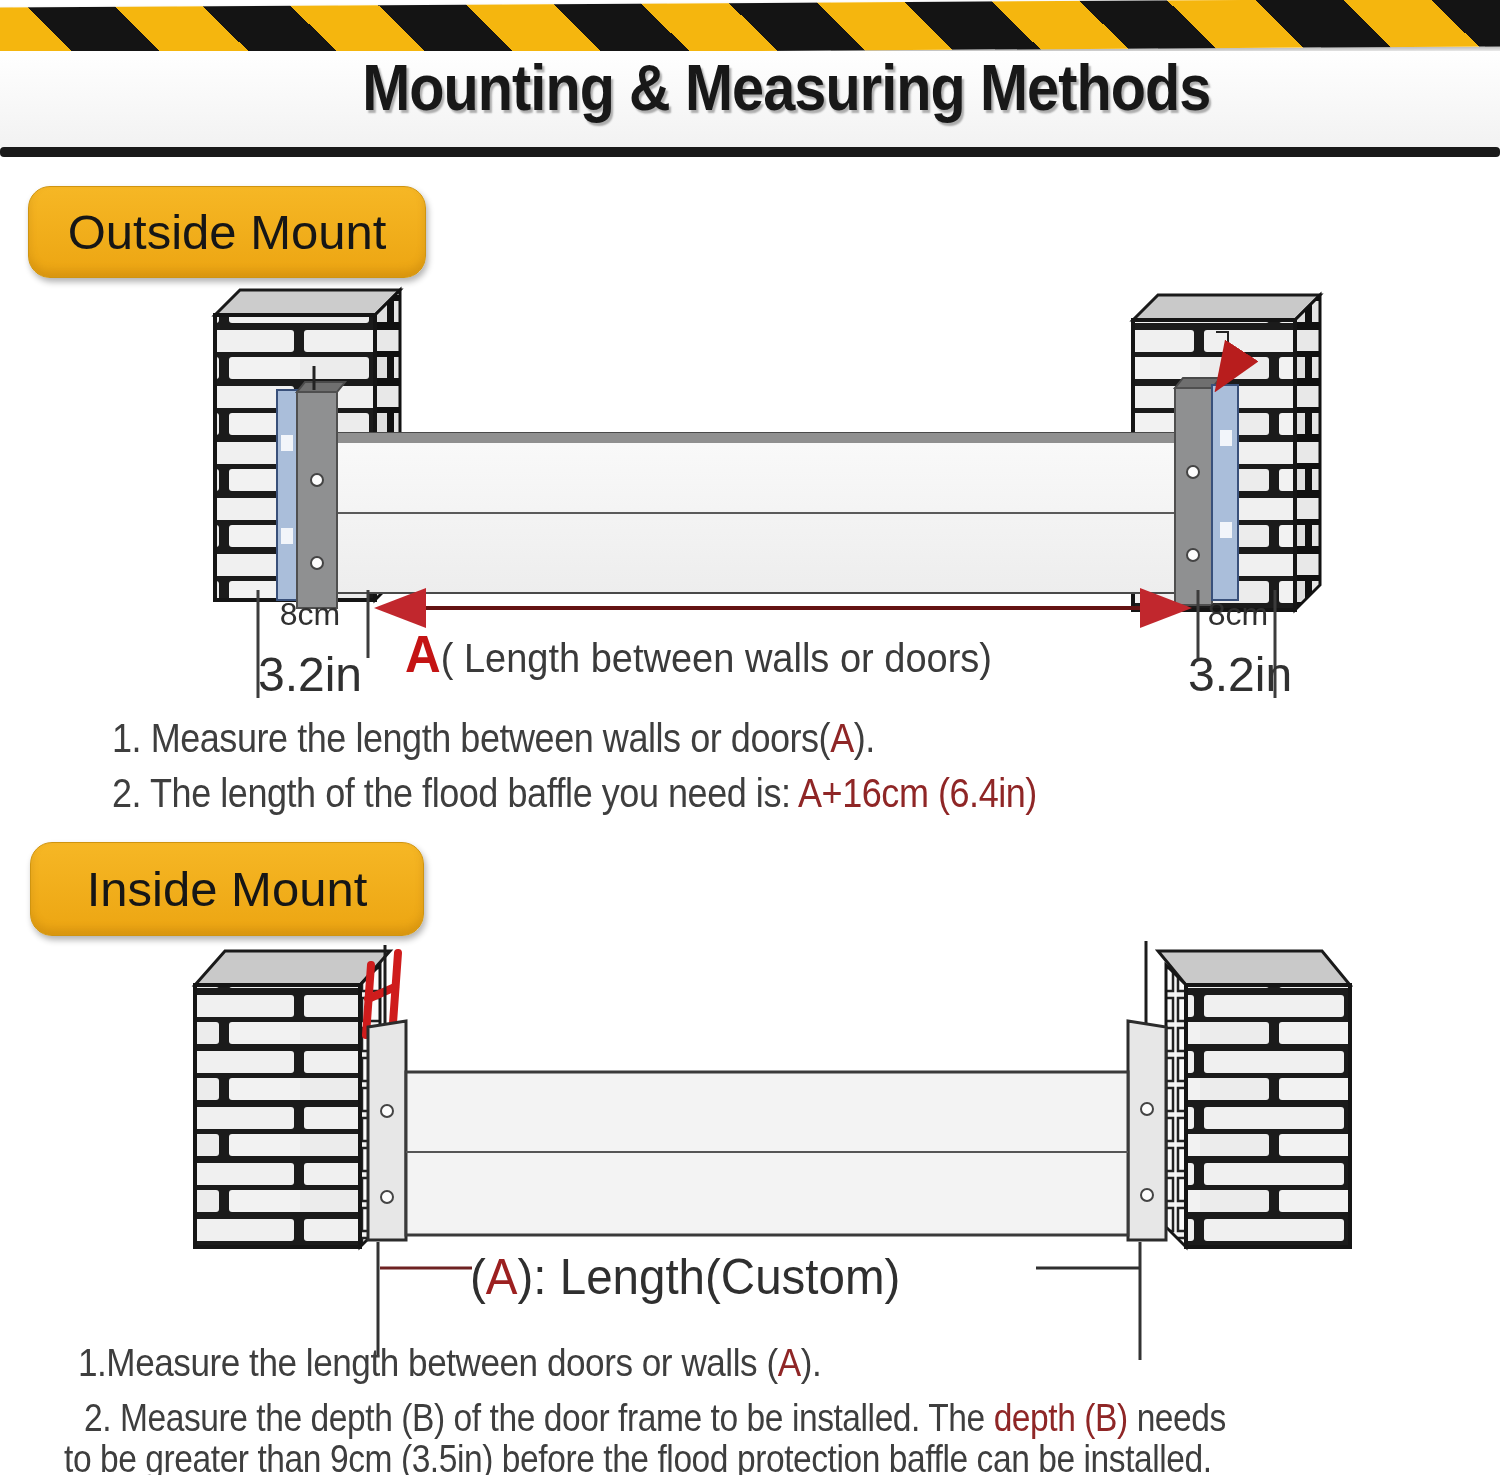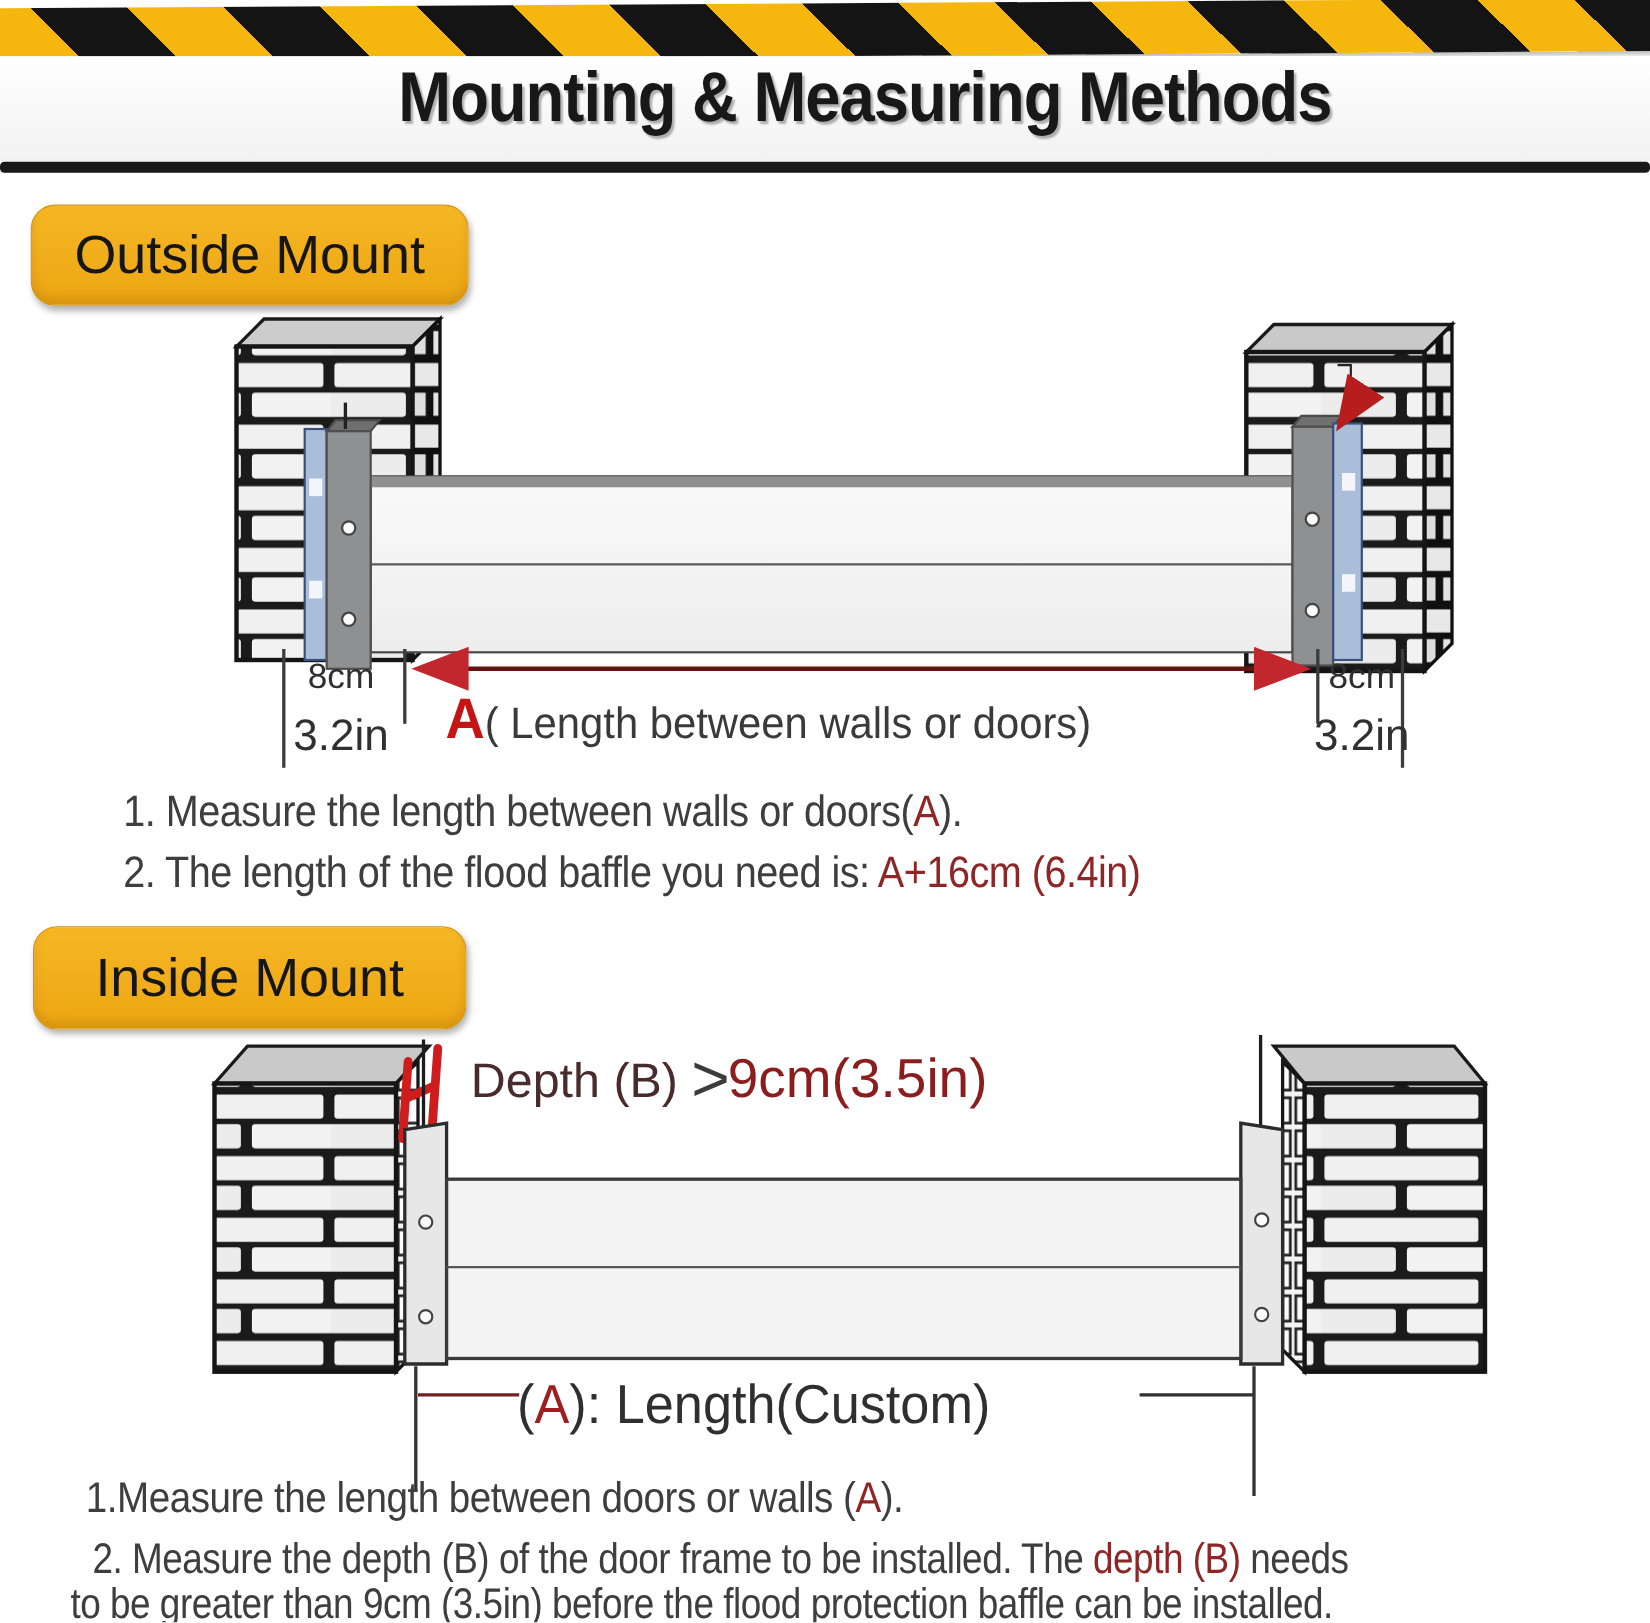--- a/index.html
+++ b/index.html
@@ -22,21 +22,21 @@
   .badge.outside{left:28px;top:186px;width:396px;height:90px;}
   .badge.inside{left:30px;top:842px;width:392px;height:92px;}
   
   .diag{position:absolute;left:0;width:1500px;}
   #outside-diagram{top:270px;height:430px;}
   #inside-diagram{top:935px;height:430px;}
   
   .lbl{position:absolute;white-space:nowrap;color:#303030;}
   .c{text-align:center;}
   .dim-cm{font-size:32px;}
-  .dim-in{font-size:40px;}
+  .dim-in{font-size:48px;}
   .a-row{left:405px;top:624px;font-size:40px;color:#3a3a3a;transform:scaleX(.95);transform-origin:left top;}
   .a-red{color:#c41414;font-weight:bold;font-size:52px;}
   .ins{position:absolute;font-size:40px;color:#3e3e3e;letter-spacing:-0.5px;white-space:nowrap;
        transform:scaleX(.9);transform-origin:left top;}
   .hl{color:#8f2626;}
   .depth-row{left:428px;top:946px;font-size:44px;color:#4a2b2b;}
   .depth-gt{font-size:60px;color:#3c3c3c;font-weight:normal;vertical-align:-4px;letter-spacing:-2px;}
   .depth-val{font-size:50px;color:#8c1d1d;}
   .inside-dim{left:470px;top:1248px;font-size:50px;color:#2f2f2f;transform:scaleX(.95);transform-origin:left top;}
   .inside-dim .a{color:#9c2020;}
@@ -200,23 +200,20 @@
     </g>
 
     <g>
       <line x1="378" y1="307" x2="378" y2="420" stroke="#333" stroke-width="3"></line>
       <line x1="380" y1="333" x2="472" y2="333" stroke="#6e2222" stroke-width="3"></line>
       <line x1="1036" y1="333" x2="1140" y2="333" stroke="#2f2f2f" stroke-width="3"></line>
       <line x1="1140" y1="307" x2="1140" y2="425" stroke="#333" stroke-width="3"></line>
     </g>
   </svg>
 
-  <div class="lbl depth-row">
-    <span>Depth (B) </span><span class="depth-gt">&gt;</span><span class="depth-val">9cm(3.5in)</span>
-  </div>
 
   <div class="lbl inside-dim">
     <span>(</span><span class="a">A</span><span>): Length(Custom)</span>
   </div>
 
   <div class="ins b1">
     <span>1.Measure the length between doors or walls (</span><span class="hl">A</span><span>).</span>
   </div>
   <div class="ins b2">
     <span>2. Measure the depth (B) of the door frame to be installed. The </span><span class="hl">depth (B)</span><span> needs</span>

